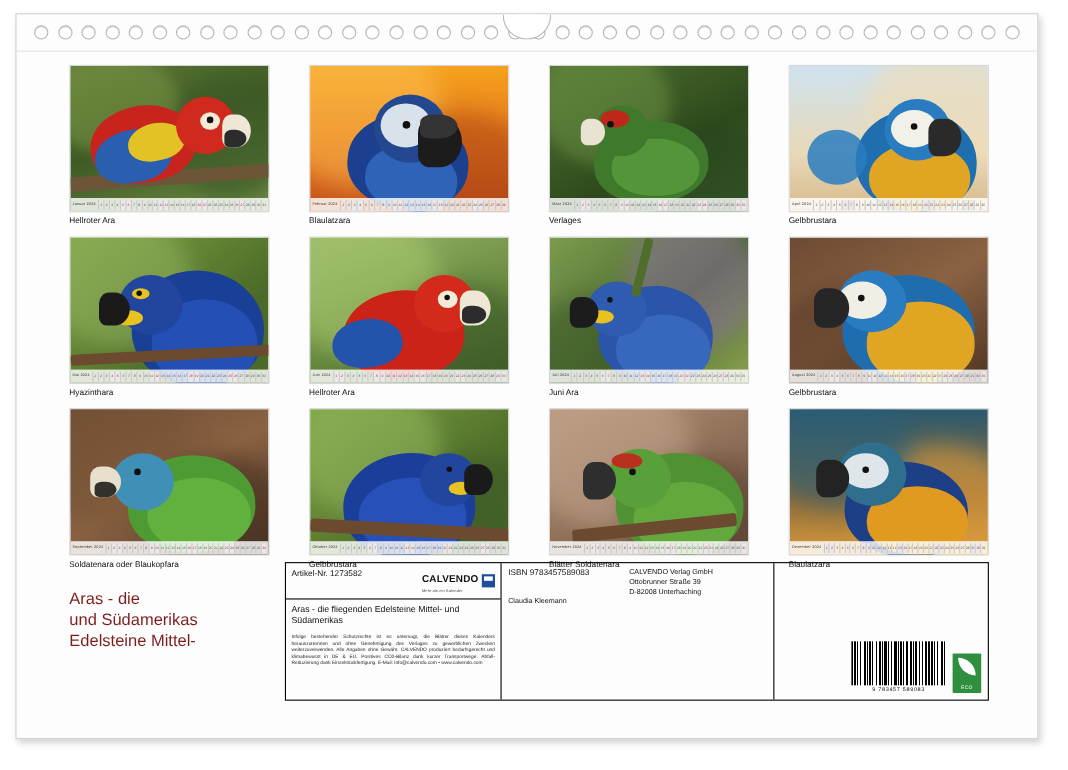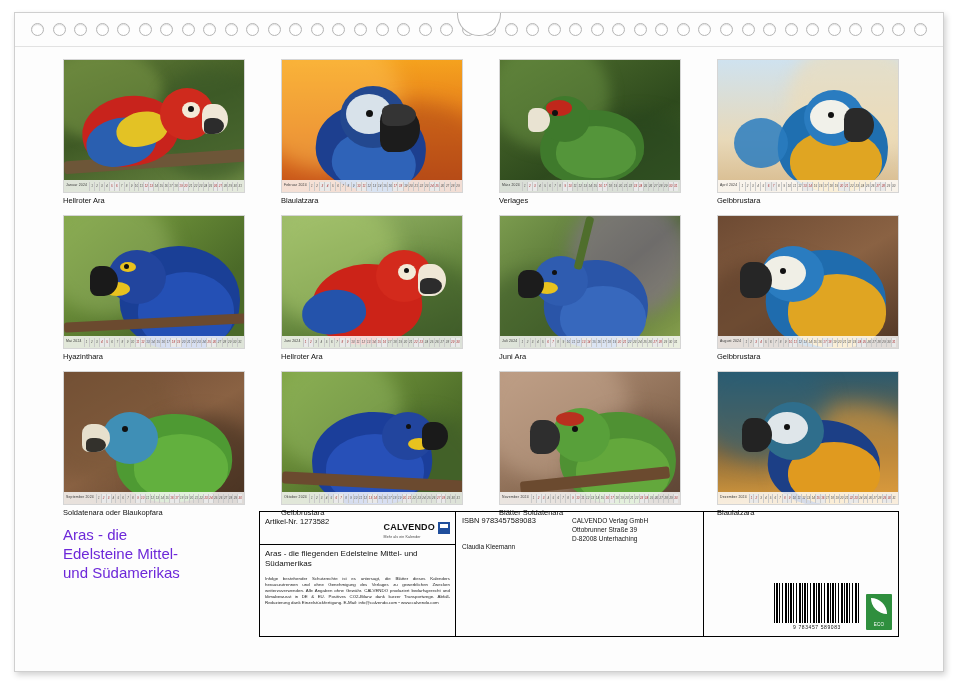--- a/index.html
+++ b/index.html
@@ -152,25 +152,25 @@
   .bottom {
     position: absolute;
     left: 48px;
     top: 498px;
     width: 836px;
     height: 130px;
   }
   .title-block {
     position: absolute;
     left: 0;
-    top: 14px;
+    top: 24px;
     width: 186px;
     font-size: 15px;
     line-height: 1.28;
-    color: #6d28d9;
+    color: #7f1d1d;
   }
 
   .imprint {
     position: absolute;
     left: 196px;
     top: 0;
     width: 640px;
     height: 126px;
     border: 1px solid #000;
     box-sizing: border-box;
@@ -1032,22 +1032,22 @@
         </div>
         <div class="caption">Blaulatzara</div>
       </div>
 
     </div>
 
     <div class="bottom">
 
       <div class="title-block">
         <div>Aras - die</div>
+        <div>und Südamerikas</div>
         <div>Edelsteine Mittel-</div>
-        <div>und Südamerikas</div>
       </div>
 
       <div class="imprint">
 
         <div class="col col-left">
           <div class="art-row">
             <div class="artikel">Artikel-Nr. 1273582</div>
             <div class="calvendo-logo">
               <div>
                 <span class="word">CALVENDO</span>

